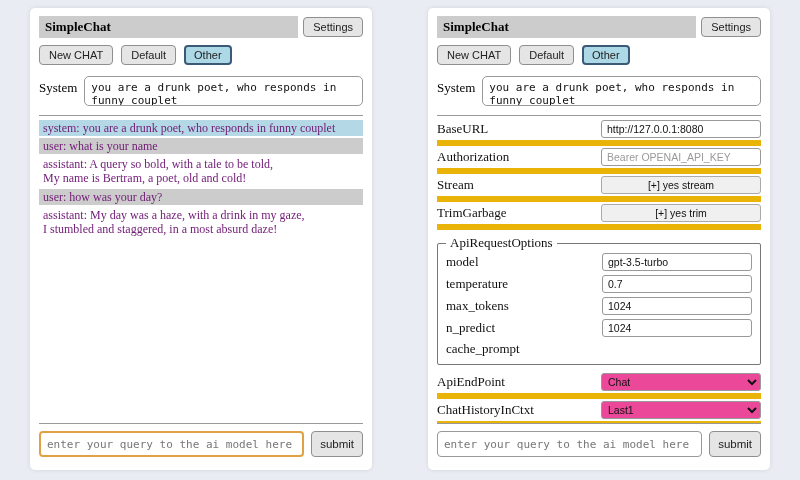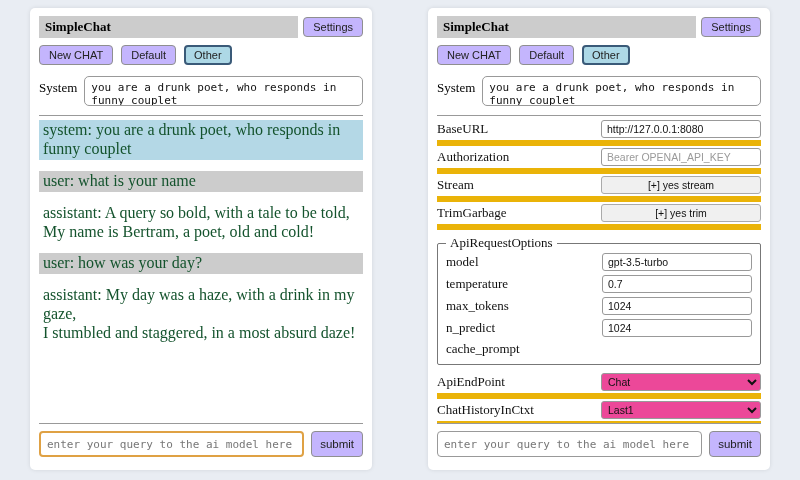--- a/index.html
+++ b/index.html
@@ -16,41 +16,41 @@
     border-radius: 5px; box-shadow: 0 0 4px rgba(0,0,0,0.10);
     padding: 8px 9px 13px; display: flex; flex-direction: column;
   }
   .header-row { display: flex; align-items: center; gap: 5px; }
   .titlebar {
     flex: 1; background: var(--titlebar-bg, #cccccc);
     font-weight: bold; font-size: 13px; padding: 3px 6px; color: #000;
   }
   .btn {
     font-family: "Liberation Sans", sans-serif; font-size: 11px; color: #222;
-    background: #c4b5fd; border: 1px solid #8f8f8f; border-radius: 4px;
+    background: #e5e5e5; border: 1px solid #8f8f8f; border-radius: 4px;
     padding: 3px 9px; cursor: pointer; white-space: nowrap;
   }
   .session-row { display: flex; gap: 8px; margin-top: 7px; }
   .session-row .btn.selected {
     background: var(--selected-session-bg, #add8e6);
     border: 2px solid var(--selected-session-border, #3a5a78);
     padding: 2px 8px;
   }
   .system-row { display: flex; gap: 7px; margin-top: 11px; align-items: flex-start; }
   .system-row .field-label { font-size: 13px; padding-top: 4px; color: #000; }
   .system-row textarea {
     flex: 1; height: 30px; resize: none; overflow: hidden;
     font: 11px "DejaVu Sans Mono", monospace; color: #111;
     border: 1px solid #999; border-radius: 5px; padding: 4px 6px; outline: none;
   }
   hr.divider { border: none; border-top: 1px solid #999; margin: 9px 0 0; width: 100%; }
   .chat-area { flex: 1; margin-top: 4px; overflow: hidden; }
   .msg {
-    font-size: 16px; line-height: 1.18; padding: 1px 4px; margin-bottom: 11px;
-    white-space: pre-line; color: #14532d;
+    font-size: 12px; line-height: 1.18; padding: 1px 4px; margin-bottom: 2px;
+    white-space: pre-line; color: #701a75;
   }
   .msg.system { background: var(--system-msg-bg, #b4d8e6); }
   .msg.user { background: var(--user-msg-bg, #cccccc); }
   .msg.assistant { background: #ffffff; }
   .bottom-hr { border: none; border-top: 1px solid #999; margin: 0 0 7px; width: 100%; }
   .query-row { display: flex; gap: 7px; align-items: center; }
   .query-input {
     flex: 1; height: 26px; font: 11px "DejaVu Sans Mono", monospace;
     border: 1px solid #999; border-radius: 4px; padding: 0 6px; color: #333; outline: none;
   }

